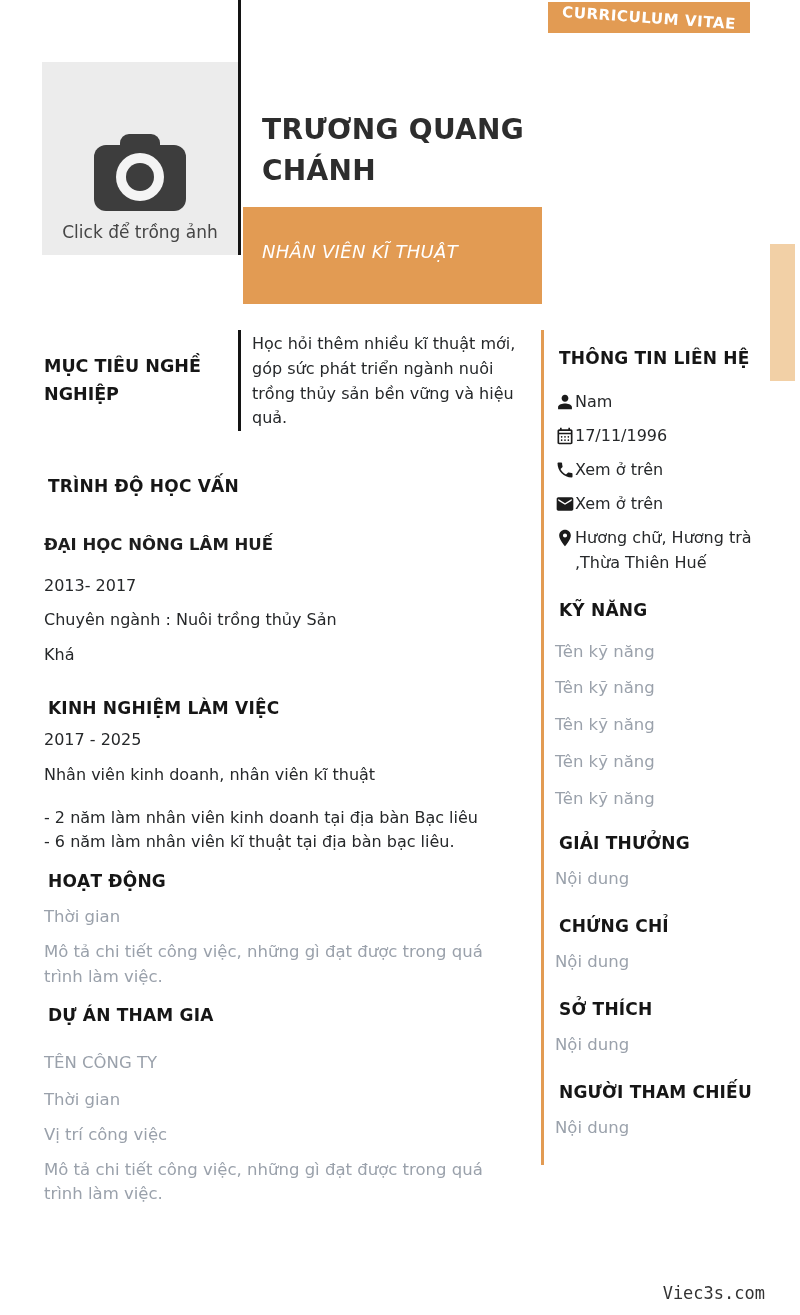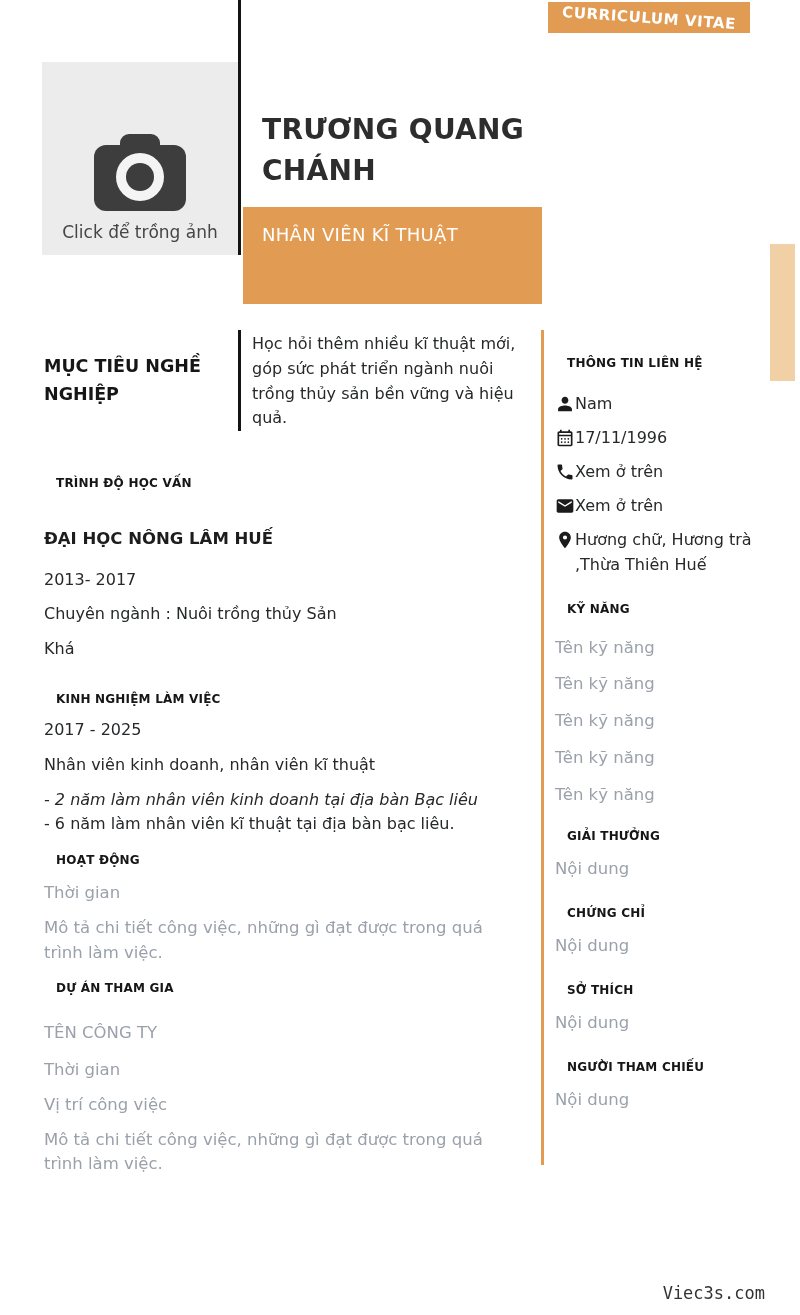--- a/index.html
+++ b/index.html
@@ -24,27 +24,27 @@
     cursor:pointer;
   }
   .photo-box .cam{margin-bottom:6px;}
   .photo-box .cap{font-size:17px;color:#454545;margin-bottom:13px;}
   .name{
     position:absolute;left:262px;top:110px;width:300px;
     font-size:28px;font-weight:bold;color:#2d2d2d;line-height:1.45;letter-spacing:.3px;
   }
   .job-box{
     position:absolute;left:243px;top:207px;width:299px;height:97px;background:#E29B53;
-    box-sizing:border-box;padding:17px 0 0 19px;
+    box-sizing:border-box;padding:34px 0 0 19px;font-style:italic;
   }
   .job-box span{color:#fff;font-size:18px;letter-spacing:.3px;}
   .peach-rect{position:absolute;left:770px;top:244px;width:25px;height:137px;background:#F2D0A6;}
 
   
-  .h2{font-size:12px;font-weight:bold;color:#161616;letter-spacing:.2px;margin:12px;}
+  .h2{font-size:17px;font-weight:bold;color:#161616;letter-spacing:.2px;margin:4px;}
   .sub{font-size:16.5px;font-weight:bold;color:#1d1d1d;margin:0;line-height:1.55;}
   .txt{font-size:16px;color:#26282a;margin:0;line-height:1.55;}
   .ph{font-size:16.5px;color:#9aa1ab;margin:0;line-height:1.5;cursor:text;}
 
   
   .objective-row{position:absolute;left:44px;top:330px;width:472px;display:flex;align-items:stretch;}
   .objective-row .obj-title{
     width:194px;box-sizing:border-box;display:flex;align-items:center;
     font-size:17.5px;font-weight:bold;color:#161616;line-height:1.55;
   }
@@ -109,21 +109,21 @@
 
   <p class="h2" style="margin-top:14px;">TRÌNH ĐỘ HỌC VẤN</p>
   <p class="sub" style="margin-top:36px;">ĐẠI HỌC NÔNG LÂM HUẾ</p>
   <p class="txt" style="margin-top:16px;">2013- 2017</p>
   <p class="txt" style="margin-top:10px;">Chuyên ngành : Nuôi trồng thủy Sản</p>
   <p class="txt" style="margin-top:10px;">Khá</p>
 
   <p class="h2" style="margin-top:30px;">KINH NGHIỆM LÀM VIỆC</p>
   <p class="txt" style="margin-top:10px;">2017 - 2025</p>
   <p class="txt" style="margin-top:10px;">Nhân viên kinh doanh, nhân viên kĩ thuật</p>
-  <p class="txt" style="margin-top:10px;font-style:italic;">- 2 năm làm nhân viên kinh doanh tại địa bàn Bạc liêu</p>
+  <p class="txt" style="margin-top:18px;">- 2 năm làm nhân viên kinh doanh tại địa bàn Bạc liêu</p>
   <p class="txt" style="margin-top:0;">- 6 năm làm nhân viên kĩ thuật tại địa bàn bạc liêu.</p>
 
   <p class="h2" style="margin-top:16px;">HOẠT ĐỘNG</p>
   <p class="ph" style="margin-top:14px;">Thời gian</p>
   <p class="ph" style="margin-top:10px;">Mô tả chi tiết công việc, những gì đạt được trong quá trình làm việc.</p>
 
   <p class="h2" style="margin-top:16px;">DỰ ÁN THAM GIA</p>
   <p class="ph" style="margin-top:26px;">TÊN CÔNG TY</p>
   <p class="ph" style="margin-top:12px;">Thời gian</p>
   <p class="ph" style="margin-top:10px;">Vị trí công việc</p>

